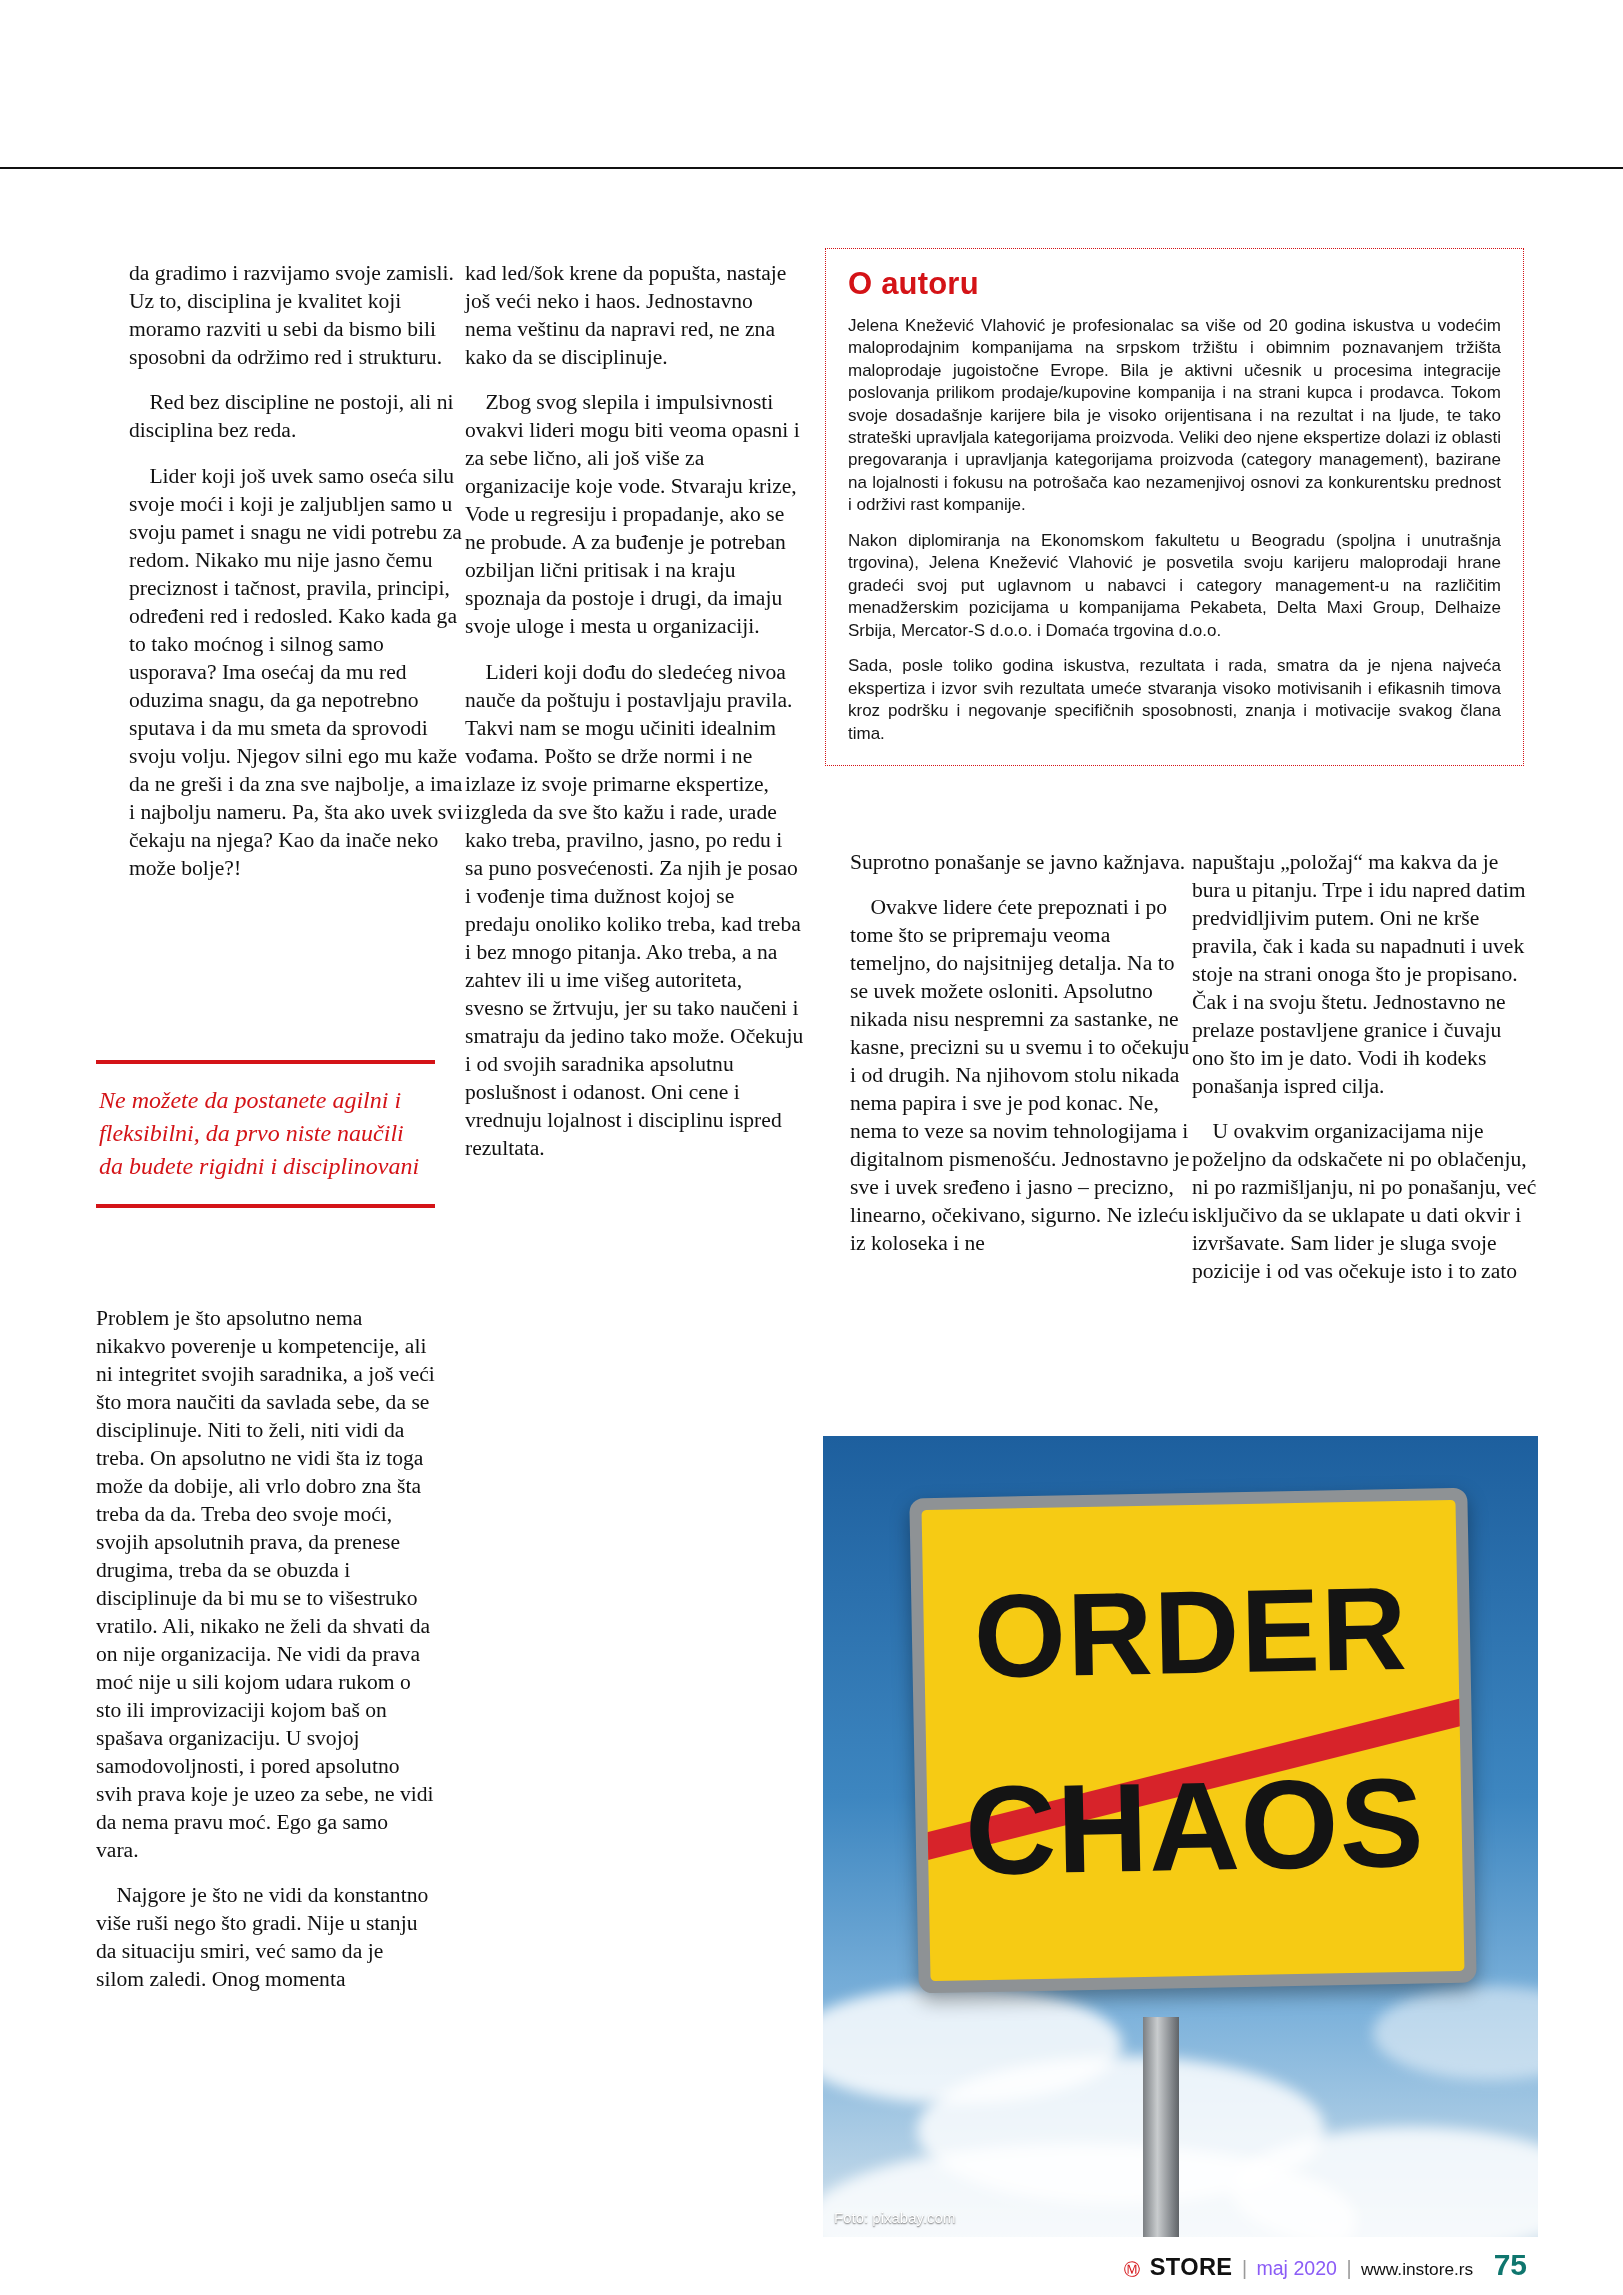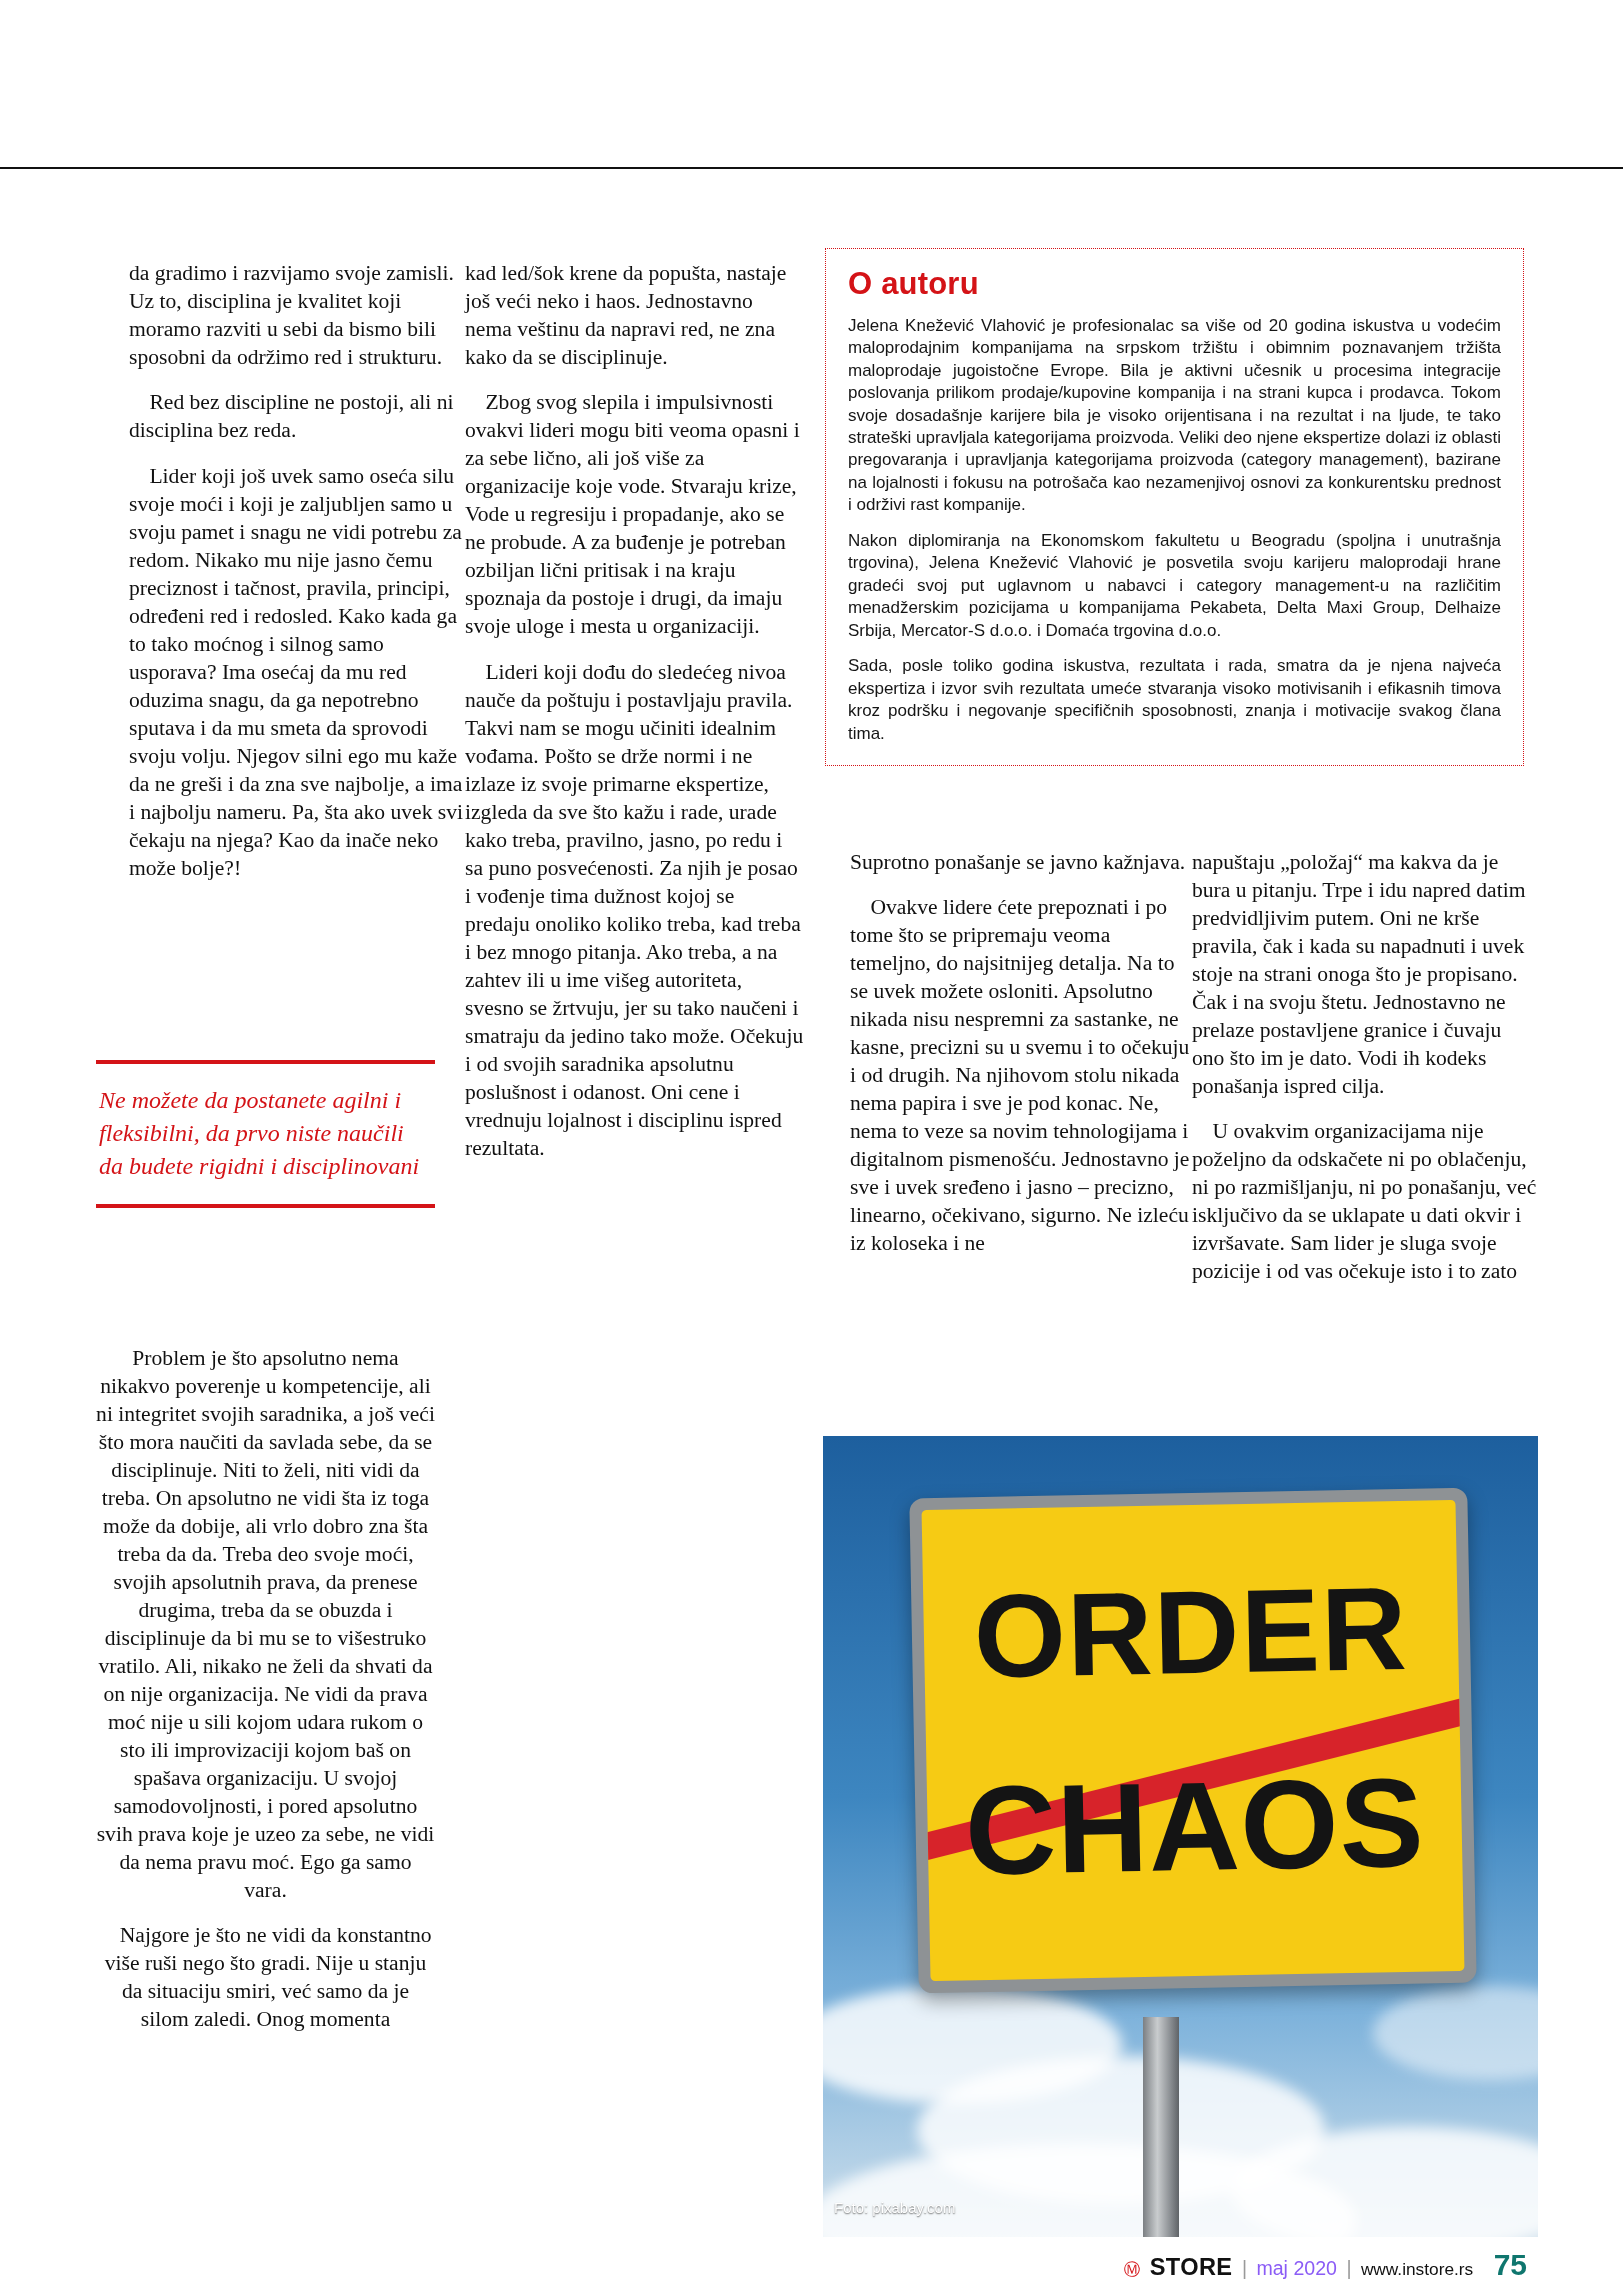--- a/index.html
+++ b/index.html
@@ -43,21 +43,21 @@
     hyphens: auto;
   }
   .col p.first {
     text-indent: 0;
   }
   .col p + p {
     margin-top: 17.3px;
   }
 
   #col1 { left: 96px; top: 259px; width: 339px; margin-left: 33px; }
-  #col1b { left: 96px; top: 1344px; width: 339px; text-align: center; }
+  #col1b { left: 96px; top: 1304px; width: 339px; }
   #col2 { left: 465px; top: 259px; width: 339px; }
   #col3 { left: 850px; top: 848px; width: 346px; }
   #col4 { left: 1192px; top: 848px; width: 346px; font-family: Liberation Serif, serif; }
 
   
   .pullquote-wrap {
     position: absolute;
     left: 96px;
     top: 1060px;
     width: 339px;
@@ -191,21 +191,21 @@
     left: -23.6px;
     top: 259px;
     width: 597px;
     height: 27px;
     background: #d7232a;
     transform: rotate(-13deg);
   }
   .photo-credit {
     position: absolute;
     left: 11px;
-    bottom: 21px;
+    bottom: 11px;
     font-family: "Liberation Sans", sans-serif;
     font-size: 15px;
     color: #ffffff;
     text-shadow: 0 0.8px 1.6px rgba(0,0,0,.6);
   }
 
   
   .footer {
     position: absolute;
     left: 0;

